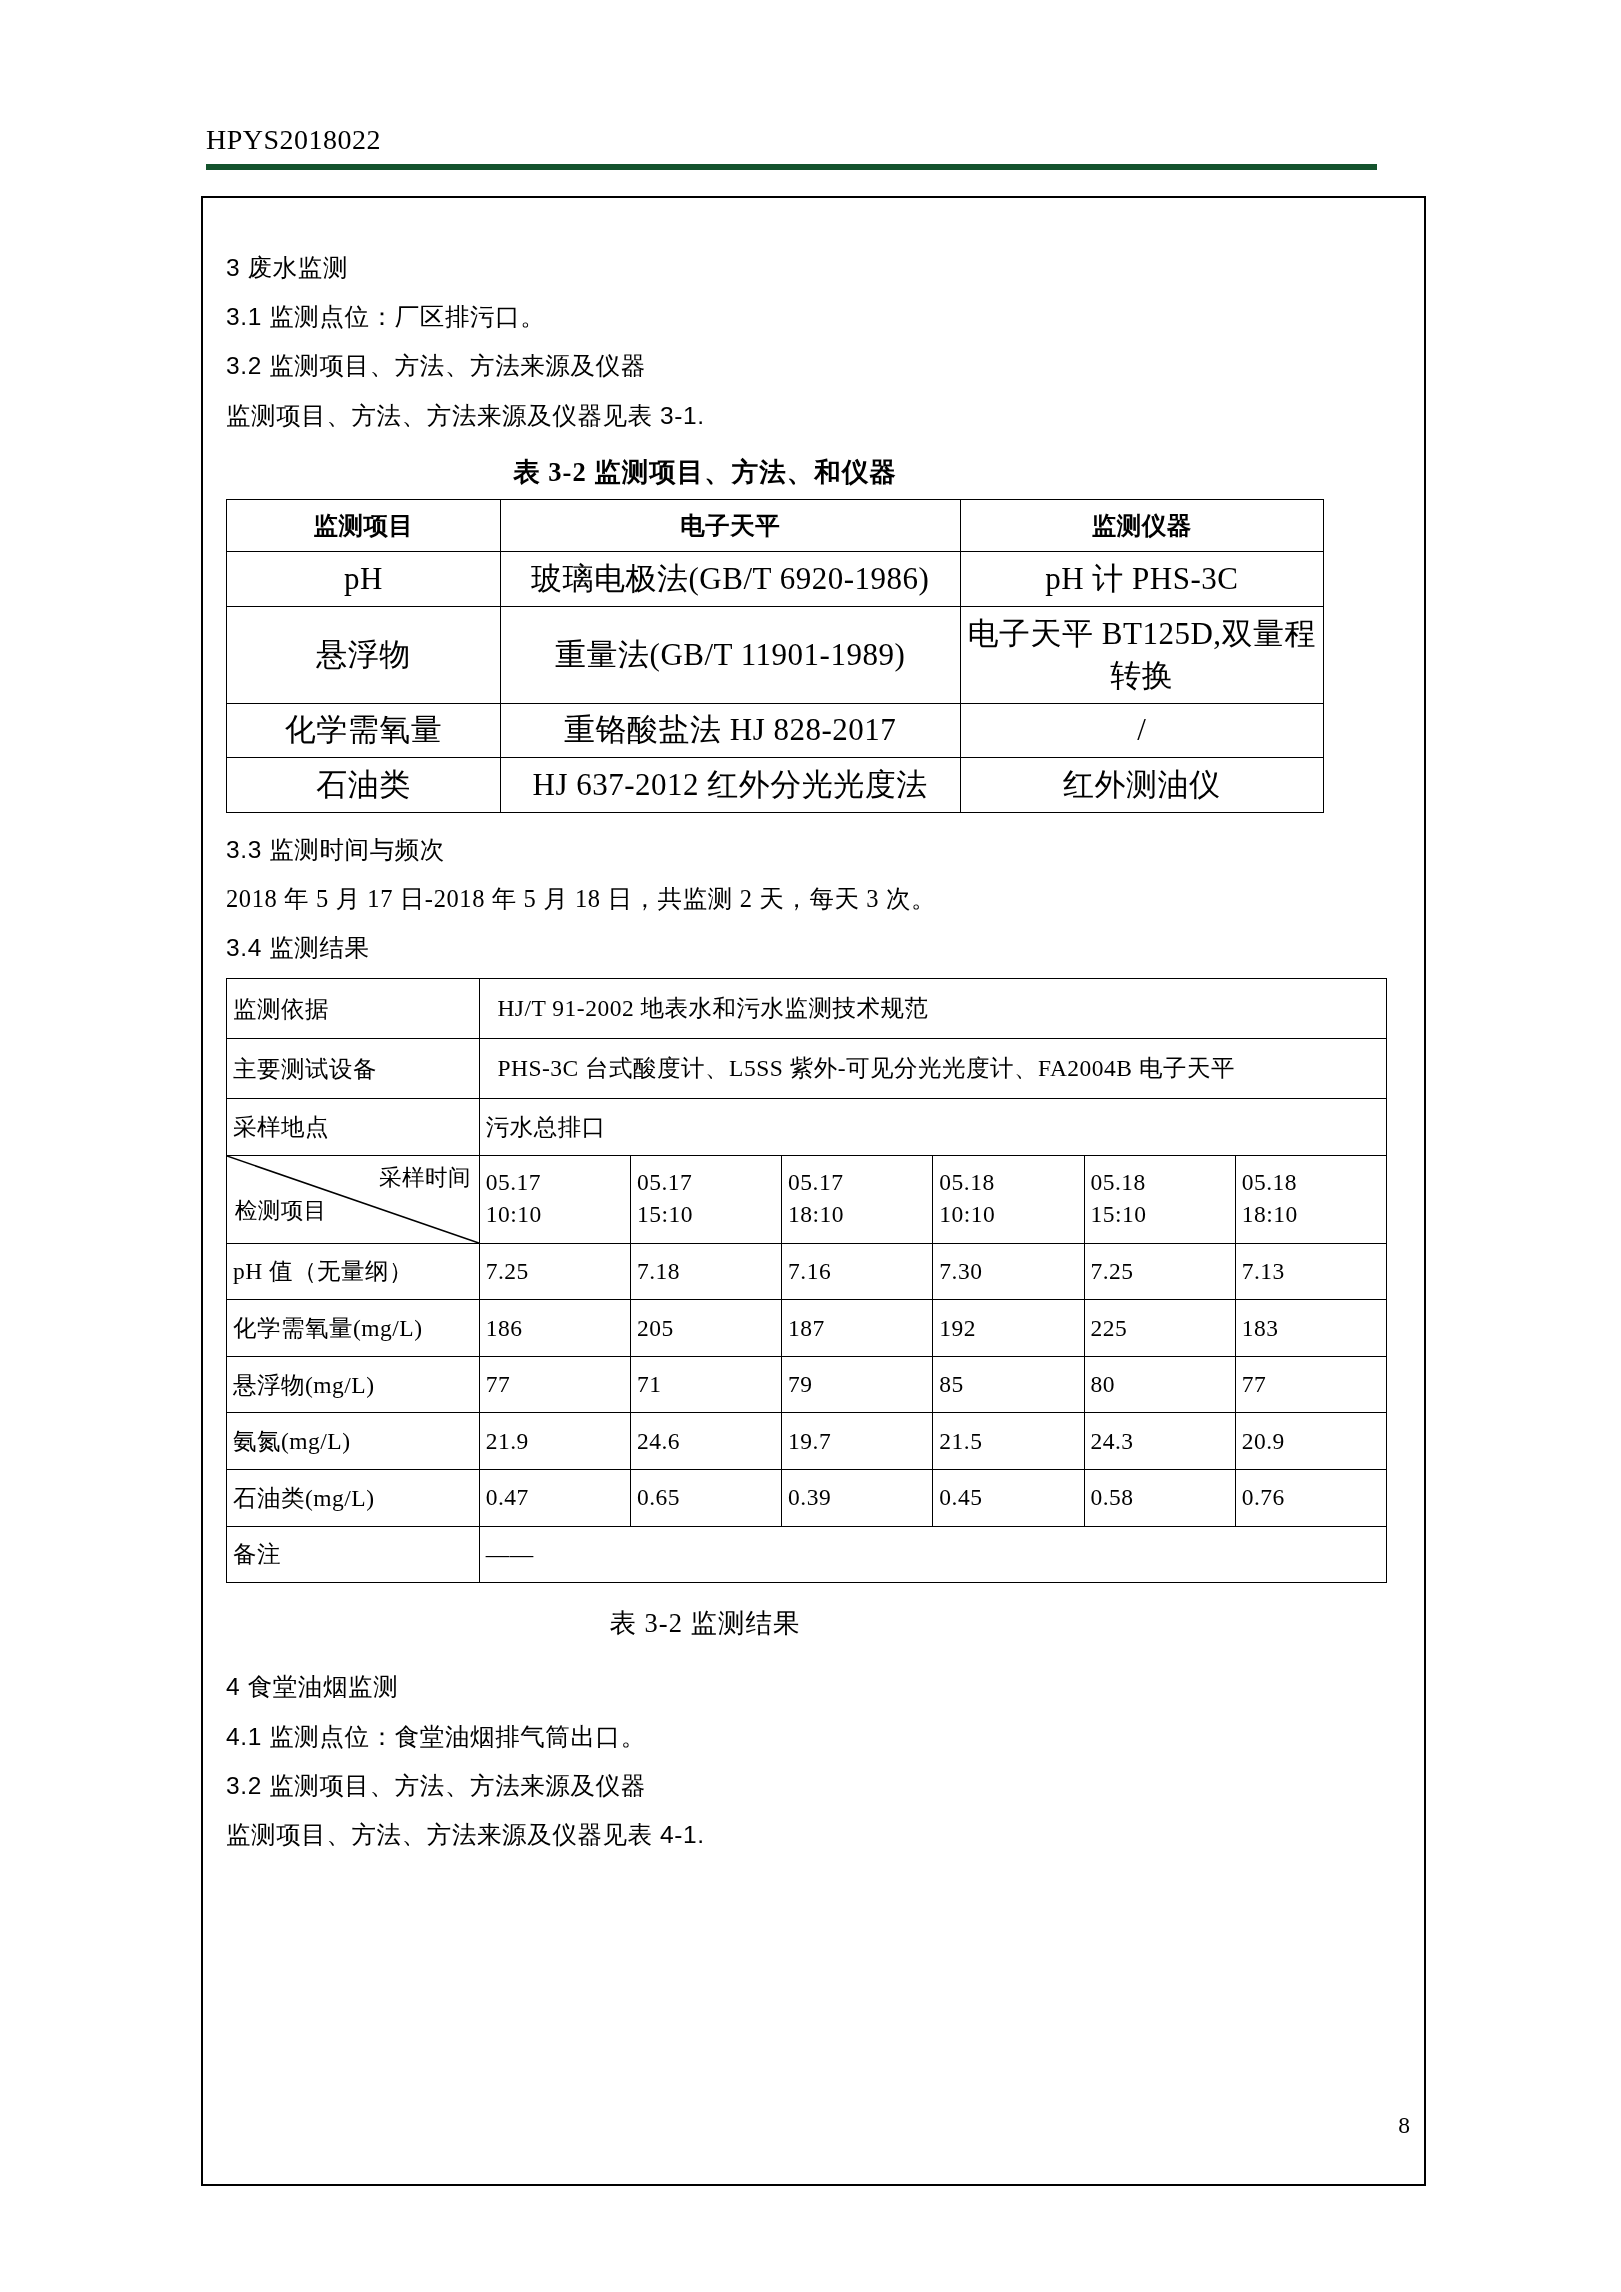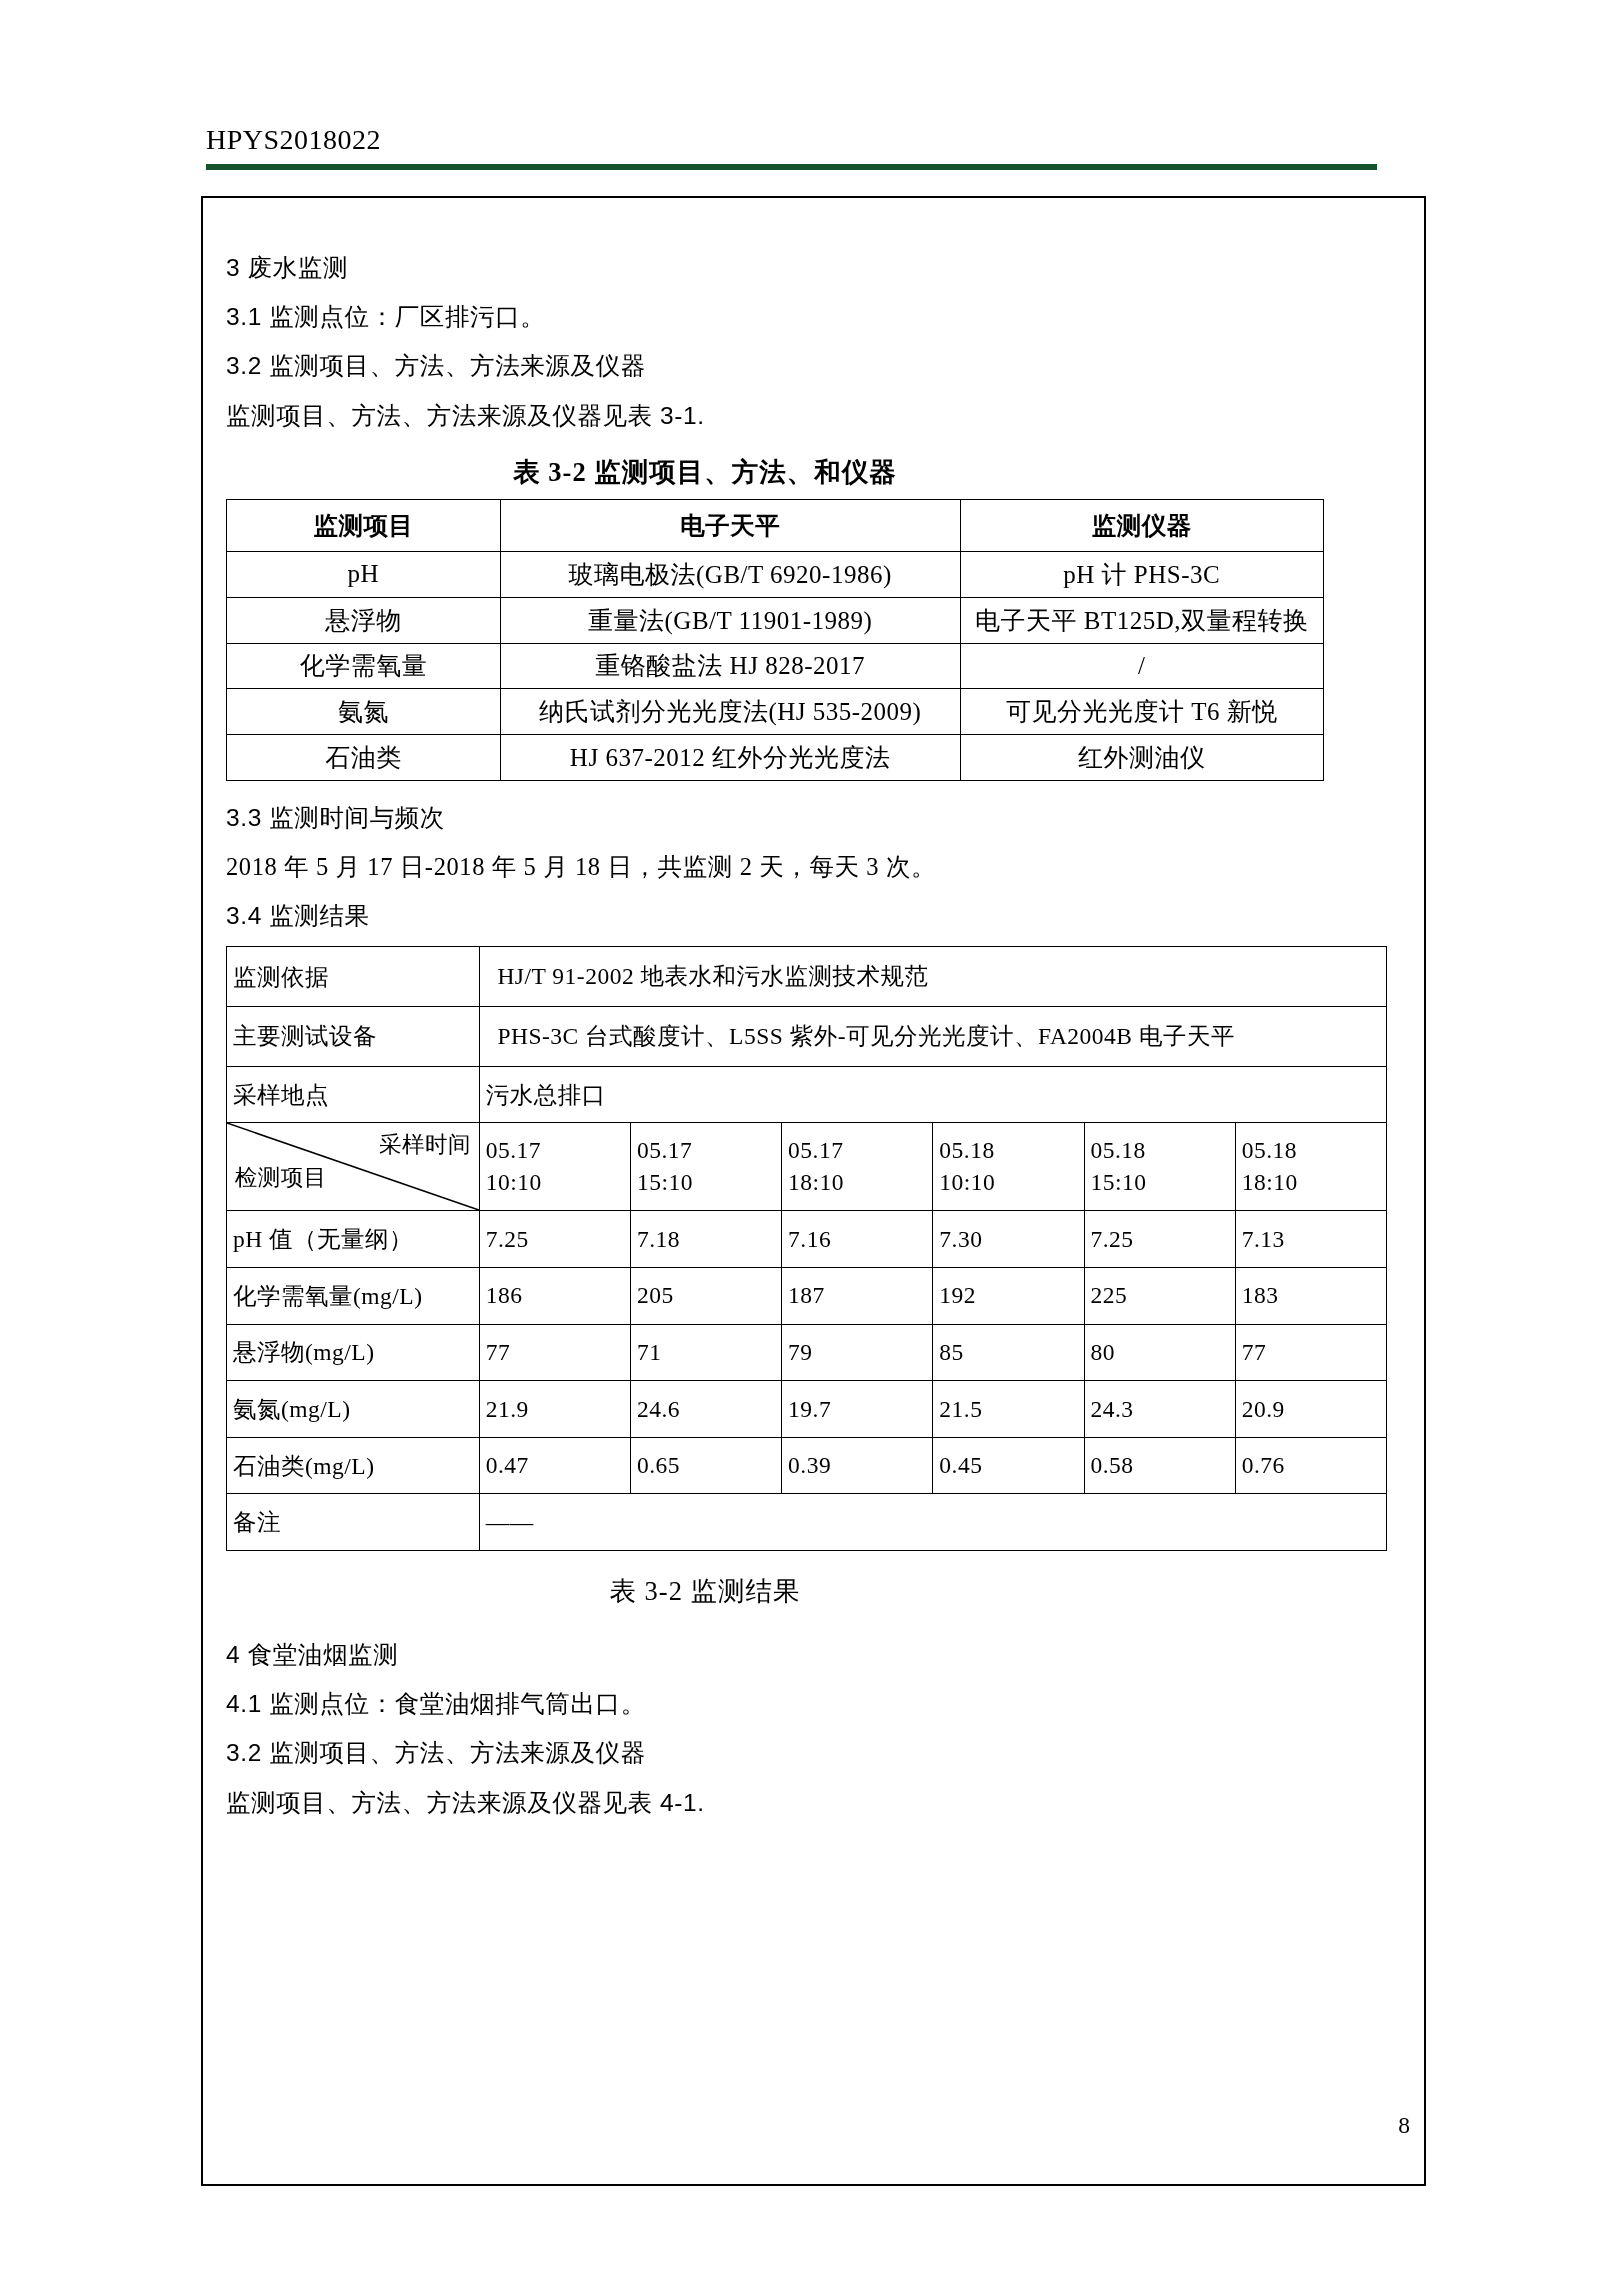--- a/index.html
+++ b/index.html
@@ -88,21 +88,21 @@
     width: 100%;
     table-layout: fixed;
   }
   table.methods {
     width: 1098px;
     margin: 0 auto;
   }
   table.methods td, table.methods th {
     border: 1px solid #000;
     text-align: center;
-    font-size: 25px;
+    font-size: 31px;
     padding: 5.9px 3.9px;
     font-family: "Liberation Serif", "DejaVu Serif", serif;
     letter-spacing: 0.5px;
   }
   table.methods th {
     font-weight: bold;
     font-size: 24.5px;
     padding: 8.8px 3.9px;
   }
   table.methods tr td:first-child,
@@ -200,25 +200,20 @@
         <td>悬浮物</td>
         <td>重量法(GB/T 11901-1989)</td>
         <td>电子天平 BT125D,双量程转换</td>
       </tr>
       <tr>
         <td>化学需氧量</td>
         <td>重铬酸盐法 HJ 828-2017</td>
         <td>/</td>
       </tr>
       <tr>
-        <td>氨氮</td>
-        <td>纳氏试剂分光光度法(HJ 535-2009)</td>
-        <td>可见分光光度计 T6 新悦</td>
-      </tr>
-      <tr>
         <td>石油类</td>
         <td>HJ 637-2012 红外分光光度法</td>
         <td>红外测油仪</td>
       </tr>
     </tbody>
       </table>
 
     <p class="para" style="margin-top:13.7px">3.3 监测时间与频次</p>
     <p class="para-serif">2018 年 5 月 17 日-2018 年 5 月 18 日，共监测 2 天，每天 3 次。</p>
     <p class="para">3.4 监测结果</p>

